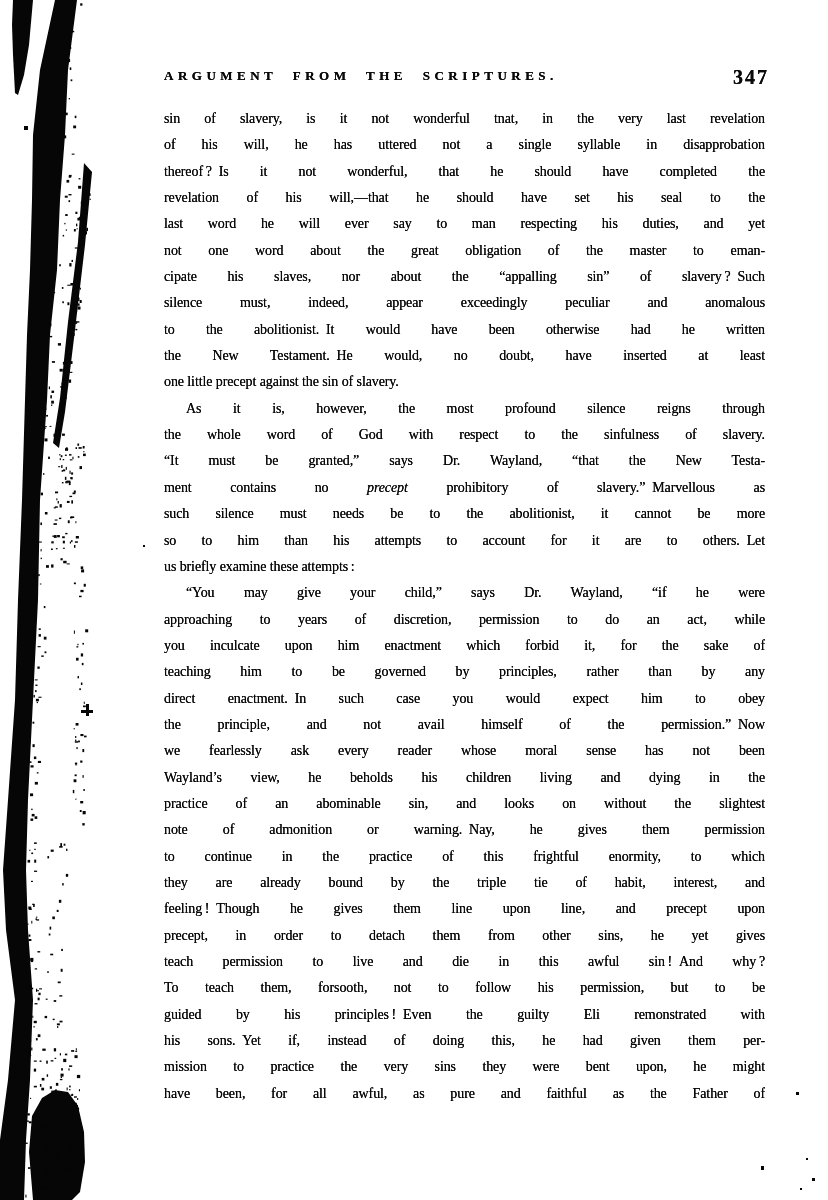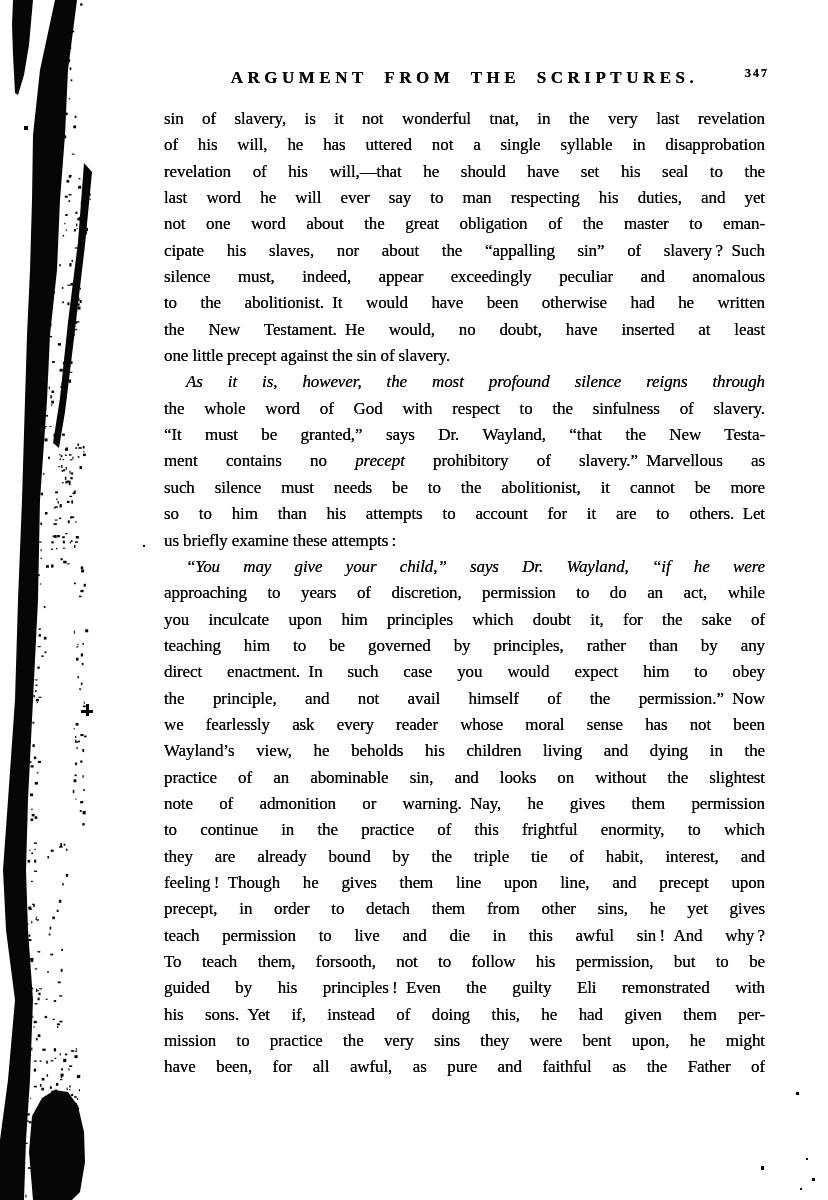--- a/index.html
+++ b/index.html
@@ -9,44 +9,43 @@
     background:#ffffff;
     overflow:hidden;
     font-family:"Liberation Serif","DejaVu Serif",serif;
     color:#0a0a0a;
   }
   .ink{position:absolute;left:0;top:0;pointer-events:none;}
   .page-header{
     position:absolute;left:164px;top:68px;width:601px;height:26px;
   }
   .running-title{
-    text-align:center;
-    font-size:17px;font-weight:bold;
+    font-size:13px;font-weight:bold;
     letter-spacing:4.5px;word-spacing:8px;
     text-shadow:0 0 .5px currentColor;
     white-space:nowrap;
   }
   .page-number{
     position:absolute;right:-4px;top:-2px;
-    font-size:12px;font-weight:bold;letter-spacing:2px;
+    font-size:20px;font-weight:bold;letter-spacing:2px;
     text-shadow:0 0 .5px currentColor;
   }
   .text-block{
     position:absolute;left:164px;top:106px;width:601px;
-    font-size:17px;line-height:26.35px;letter-spacing:-0.1px;
+    font-size:14px;line-height:26.35px;letter-spacing:-0.1px;
     text-shadow:0 0 .45px currentColor;
   }
   .line{
     height:26.35px;line-height:26.35px;
     text-align:justify;
     text-align-last:justify;
     overflow:hidden;
     white-space:nowrap;
   }
-  .line.indent{text-indent:22px;font-style:italic;}
+  .line.indent{text-indent:22px;}
   .line.endline{text-align-last:left;}
   .italic{font-style:italic;}
 </style>
 </head>
 <body>
 
 <div class="sheet">
 
   <svg class="ink" width="828" height="1200" viewBox="0 0 828 1200" aria-hidden="true">
     <g fill="#060606">
@@ -537,38 +536,39 @@
   </svg>
 
   <div class="page-header">
     <div class="running-title">ARGUMENT FROM THE SCRIPTURES.</div>
     <div class="page-number">347</div>
   </div>
 
   <div class="text-block">
       <div class="line"><span>sin of slavery, is it not wonderful tnat, in the very last revelation</span></div>
       <div class="line"><span>of his will, he has uttered not a single syllable in disapprobation</span></div>
+      <div class="line"><span>thereof ? Is it not wonderful, that he should have completed the</span></div>
       <div class="line"><span>revelation of his will,—that he should have set his seal to the</span></div>
       <div class="line"><span>last word he will ever say to man respecting his duties, and yet</span></div>
       <div class="line"><span>not one word about the great obligation of the master to eman-</span></div>
       <div class="line"><span>cipate his slaves, nor about the “appalling sin” of slavery ? Such</span></div>
       <div class="line"><span>silence must, indeed, appear exceedingly peculiar and anomalous</span></div>
       <div class="line"><span>to the abolitionist. It would have been otherwise had he written</span></div>
       <div class="line"><span>the New Testament. He would, no doubt, have inserted at least</span></div>
       <div class="line endline"><span>one little precept against the sin of slavery.</span></div>
       <div class="line indent"><span>As it is, however, the most profound silence reigns through</span></div>
       <div class="line"><span>the whole word of God with respect to the sinfulness of slavery.</span></div>
       <div class="line"><span>“It must be granted,” says Dr. Wayland, “that the New Testa-</span></div>
       <div class="line"><span>ment contains no </span><span class="italic">precept</span><span> prohibitory of slavery.” Marvellous as</span></div>
       <div class="line"><span>such silence must needs be to the abolitionist, it cannot be more</span></div>
       <div class="line"><span>so to him than his attempts to account for it are to others. Let</span></div>
       <div class="line endline"><span>us briefly examine these attempts :</span></div>
       <div class="line indent"><span>“You may give your child,” says Dr. Wayland, “if he were</span></div>
       <div class="line"><span>approaching to years of discretion, permission to do an act, while</span></div>
-      <div class="line"><span>you inculcate upon him principles which doubt it, for the sake of</span></div>
+      <div class="line"><span>you inculcate upon him enactment which forbid it, for the sake of</span></div>
       <div class="line"><span>teaching him to be governed by principles, rather than by any</span></div>
       <div class="line"><span>direct enactment. In such case you would expect him to obey</span></div>
       <div class="line"><span>the principle, and not avail himself of the permission.” Now</span></div>
       <div class="line"><span>we fearlessly ask every reader whose moral sense has not been</span></div>
       <div class="line"><span>Wayland’s view, he beholds his children living and dying in the</span></div>
       <div class="line"><span>practice of an abominable sin, and looks on without the slightest</span></div>
       <div class="line"><span>note of admonition or warning. Nay, he gives them permission</span></div>
       <div class="line"><span>to continue in the practice of this frightful enormity, to which</span></div>
       <div class="line"><span>they are already bound by the triple tie of habit, interest, and</span></div>
       <div class="line"><span>feeling ! Though he gives them line upon line, and precept upon</span></div>

